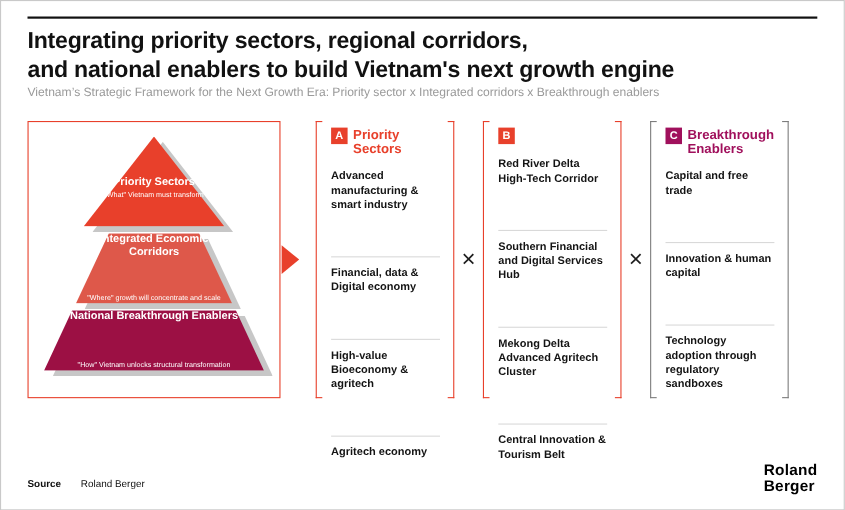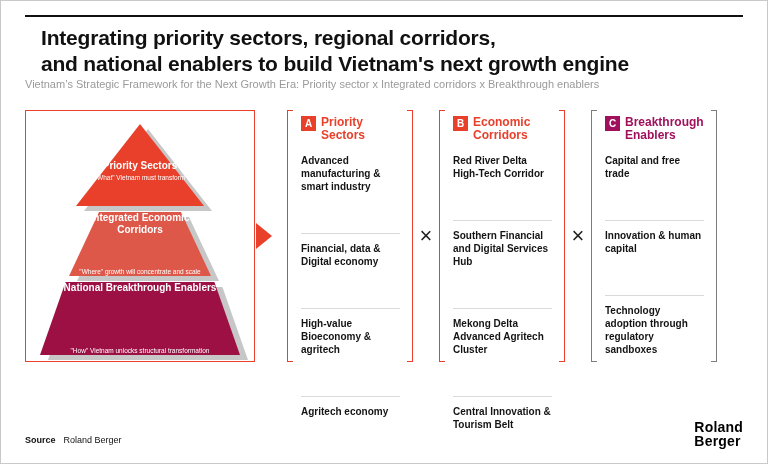--- a/index.html
+++ b/index.html
@@ -7,42 +7,42 @@
   body {
     font-family:"Liberation Sans", sans-serif;
     background:#ffffff;
     border:1px solid #c9c9c9;
     position:relative;
     overflow:hidden;
   }
   .slide { padding:14px 24px 0 24px; height:100%; }
   .top-rule { border-top:2px solid #111; }
   .title { margin-top:8px; font-size:21px; font-weight:700; color:#111; line-height:1.25; letter-spacing:-0.2px; }
-  .title span { display:block;margin-left:16px; }
+  .title span { display:block; }
   .subtitle { font-size:11px; color:#9a9a9a; }
 
   .main { display:flex; margin-top:20px; height:252px; }
 
   
   .pyramid-box {
     width:230px; flex-shrink:0; border:1.5px solid #e8402b;
     position:relative; display:flex; align-items:center; justify-content:center;
   }
   .arrow {
     position:absolute; right:-18px; top:50%; transform:translateY(-50%);
     width:0; height:0;
     border-left:16px solid #e8402b;
     border-top:13px solid transparent;
     border-bottom:13px solid transparent;
   }
   .pyramid { position:relative; width:200px; height:215px; margin-top:-8px; }
   .layer { position:absolute; left:0; width:200px; }
   .layer1 { top:0; height:82px; }
   .layer2 { top:88px; height:64px; }
-  .layer3 { top:158px; height:73px; }
+  .layer3 { top:158px; height:55px; }
   .shape { position:absolute; inset:0; }
   .layer1 .shape { clip-path:polygon(50% 0, 18% 100%, 82% 100%); }
   .layer2 .shape { clip-path:polygon(29.5% 0, 70.5% 0, 85.5% 100%, 14.5% 100%); }
   .layer3 .shape { clip-path:polygon(12.8% 0, 87.2% 0, 100% 100%, 0% 100%); }
   .shadow { transform:translate(8px,5px); }
   .label {
     position:absolute; inset:0; z-index:2;
     display:flex; flex-direction:column; align-items:center; justify-content:space-between;
     text-align:center; color:#fff;
   }
@@ -72,21 +72,21 @@
     color:#141414; line-height:1.3;
   }
   .item + .item { border-top:1px solid #d9d9d9;margin-top:40px; }
   .times {
     width:26px; display:flex; align-items:center; justify-content:center;
     font-size:22px; color:#1d1d1d;
   }
 
   
   .source { position:absolute; left:24px; bottom:18px; font-size:9px; color:#111; }
-  .source .b { font-weight:700; margin-right:8px; }
+  .source .b { font-weight:700; margin-right:18px; }
   .logo {
     position:absolute; right:24px; bottom:14px;
     font-size:14px; font-weight:700; color:#000; line-height:1.05; letter-spacing:0.2px;
   }
 </style>
 </head>
 <body>
 
 <div class="slide">
   <div class="top-rule"></div>
@@ -153,21 +153,20 @@
         <div class="bracket r" style="border-color: rgb(232, 64, 43);"></div>
       </div>
 
       <div class="times">×</div>
 
       <div class="col">
         <div class="bracket l" style="border-color: rgb(232, 64, 43);"></div>
         <div class="col-inner">
           <div class="col-header">
             <div class="badge" style="background-color: rgb(232, 64, 43);">B</div>
-            <div class="col-title" style="color: rgb(232, 64, 43);">Economic Corridors</div>
           </div>
           <div class="items">
             <div class="item">Red River Delta High-Tech Corridor</div>
             <div class="item">Southern Financial and Digital Services Hub</div>
             <div class="item">Mekong Delta Advanced Agritech Cluster</div>
             <div class="item">Central Innovation &amp; Tourism Belt</div>
           </div>
         </div>
         <div class="bracket r" style="border-color: rgb(232, 64, 43);"></div>
       </div>

